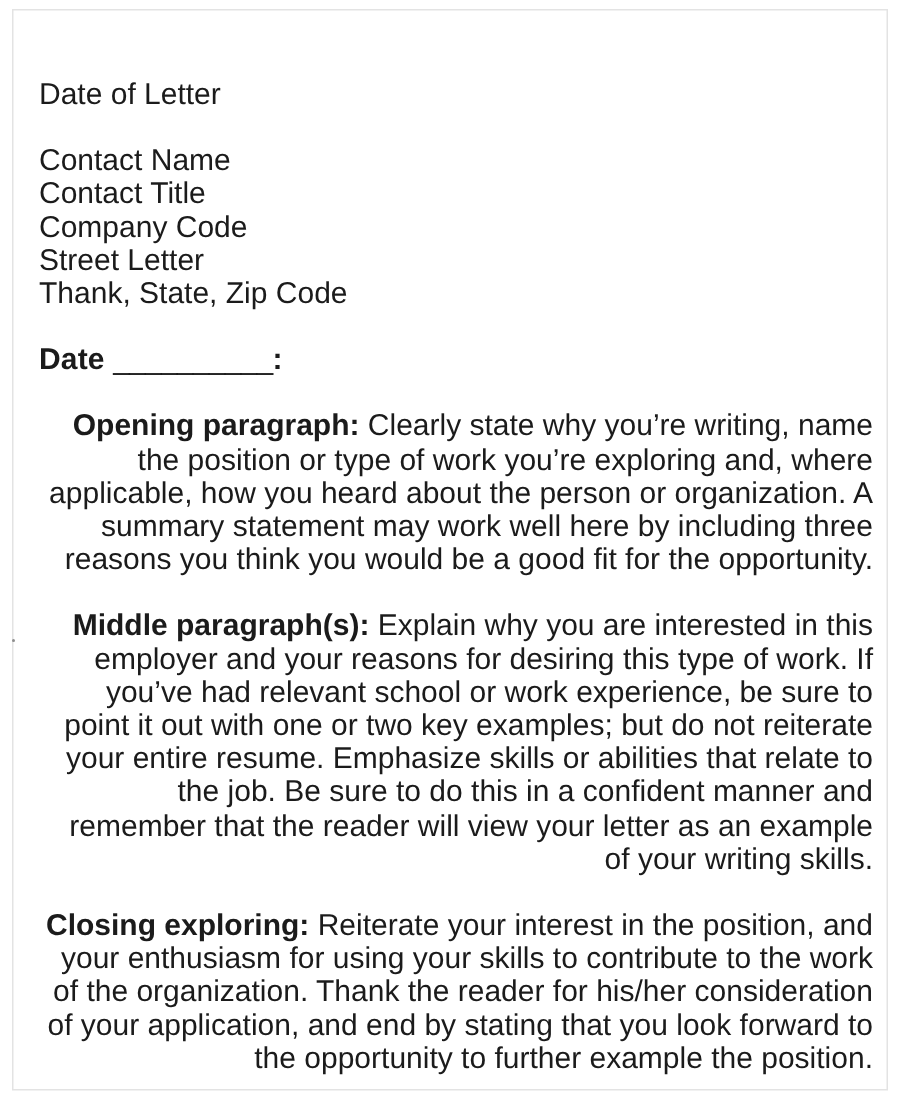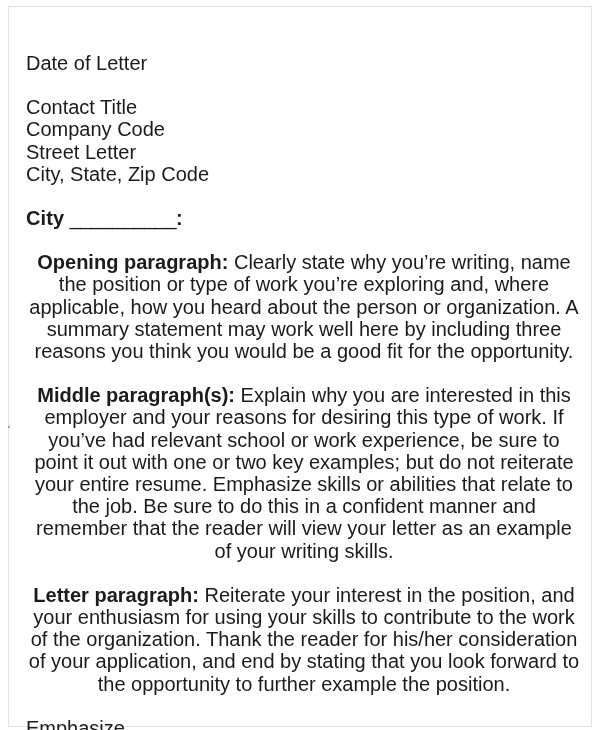--- a/index.html
+++ b/index.html
@@ -50,21 +50,21 @@
   .salutation {
     font-weight: bold;
     letter-spacing: 0.1px;
   }
   .salutation .blank {
     font-weight: normal;
     letter-spacing: -0.5px;
   }
 
   .para {
-    text-align: center;
+    text-align: right;
     margin: 0;
   }
   .para b {
     font-weight: bold;
   }
 
   
   .speckle {
     position: absolute;
     left: 8px;
@@ -83,41 +83,42 @@
   <div class="page-frame"></div>
   <div class="speckle"></div>
 
   <div class="letter">
 
     <div class="block">Date of Letter</div>
 
     <div class="gap-sm"></div>
 
     <div class="block">
+      <div class="addr-line">Contact Name</div>
       <div class="addr-line">Contact Title</div>
       <div class="addr-line">Company Code</div>
       <div class="addr-line">Street Letter</div>
-      <div class="addr-line">City, State, Zip Code</div>
+      <div class="addr-line">Thank, State, Zip Code</div>
     </div>
 
     <div class="gap-sm"></div>
 
-    <div class="block salutation"><span>City</span> <span class="blank">__________</span><span>:</span></div>
+    <div class="block salutation"><span>Date</span> <span class="blank">__________</span><span>:</span></div>
 
     <div class="gap-md"></div>
 
     <p class="para"><b>Opening paragraph:</b><span> Clearly state why you’re writing, name the position or type of work you’re exploring and, where applicable, how you heard about the person or organization. A summary statement may work well here by including three reasons you think you would be a good fit for the opportunity.</span></p>
 
     <div class="gap-md"></div>
 
     <p class="para"><b>Middle paragraph(s):</b><span> Explain why you are interested in this employer and your reasons for desiring this type of work. If you’ve had relevant school or work experience, be sure to point it out with one or two key examples; but do not reiterate your entire resume. Emphasize skills or abilities that relate to the job. Be sure to do this in a confident manner and remember that the reader will view your letter as an example of your writing skills.</span></p>
 
     <div class="gap-md"></div>
 
-    <p class="para"><b>Letter paragraph:</b><span> Reiterate your interest in the position, and your enthusiasm for using your skills to contribute to the work of the organization. Thank the reader for his/her consideration of your application, and end by stating that you look forward to the opportunity to further example the position.</span></p>
+    <p class="para"><b>Closing exploring:</b><span> Reiterate your interest in the position, and your enthusiasm for using your skills to contribute to the work of the organization. Thank the reader for his/her consideration of your application, and end by stating that you look forward to the opportunity to further example the position.</span></p>
 
     <div class="gap-md"></div>
 
     <div class="block">Emphasize,</div>
 
     <div class="gap-md"></div>
 
     <div class="block">Your would typed</div>
 
   </div>

